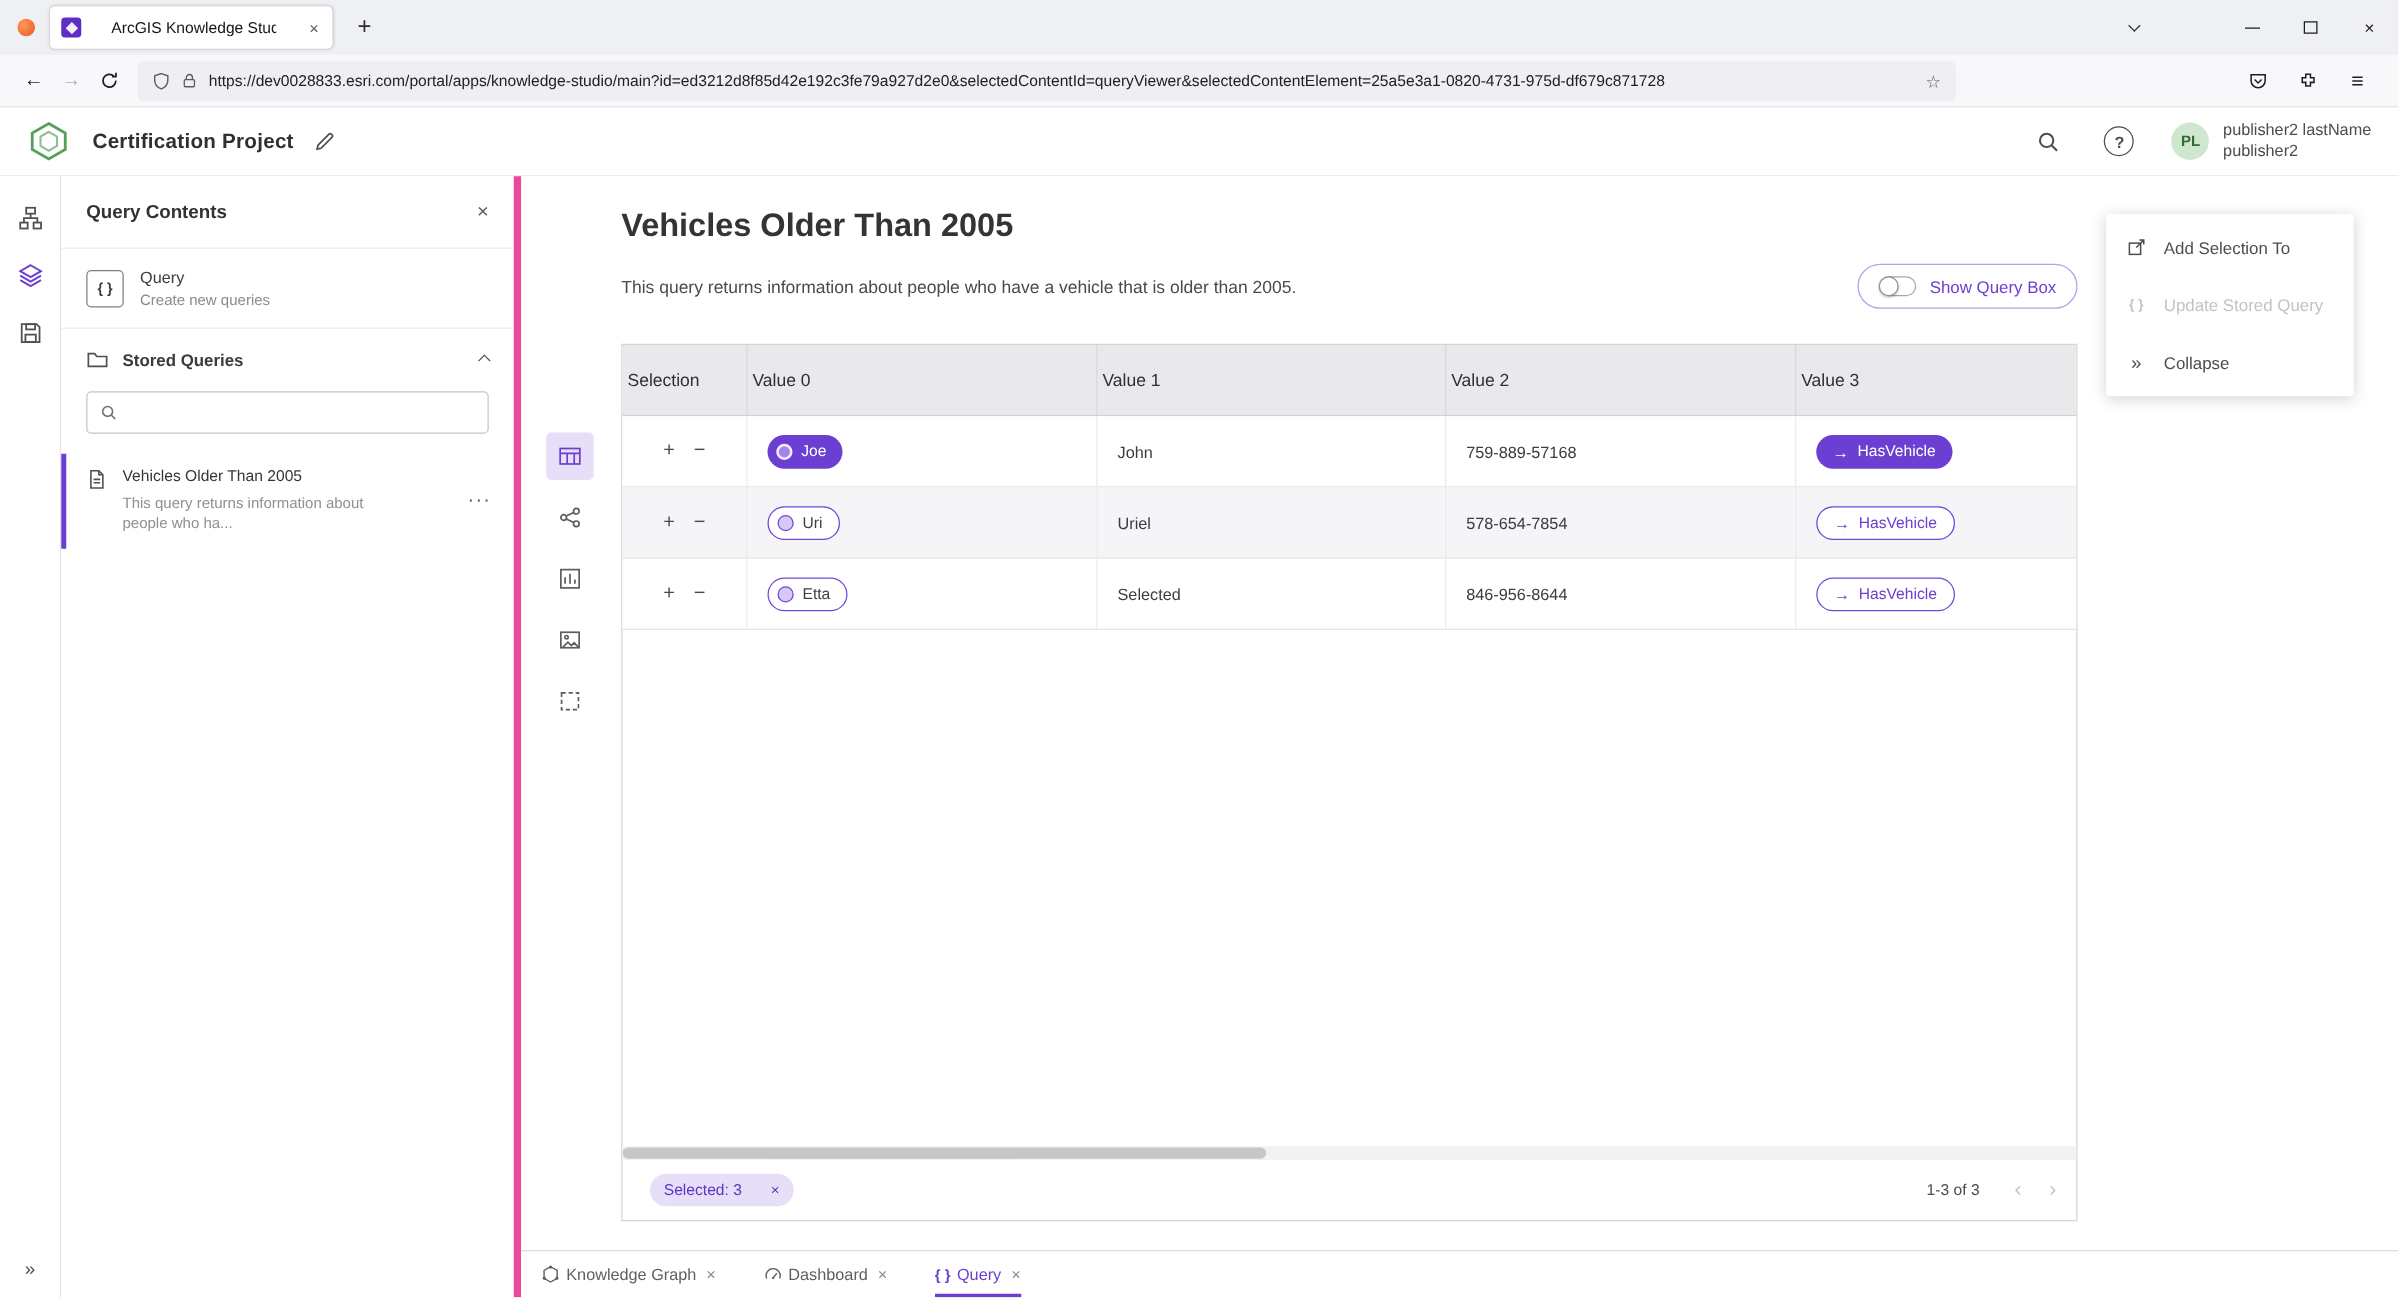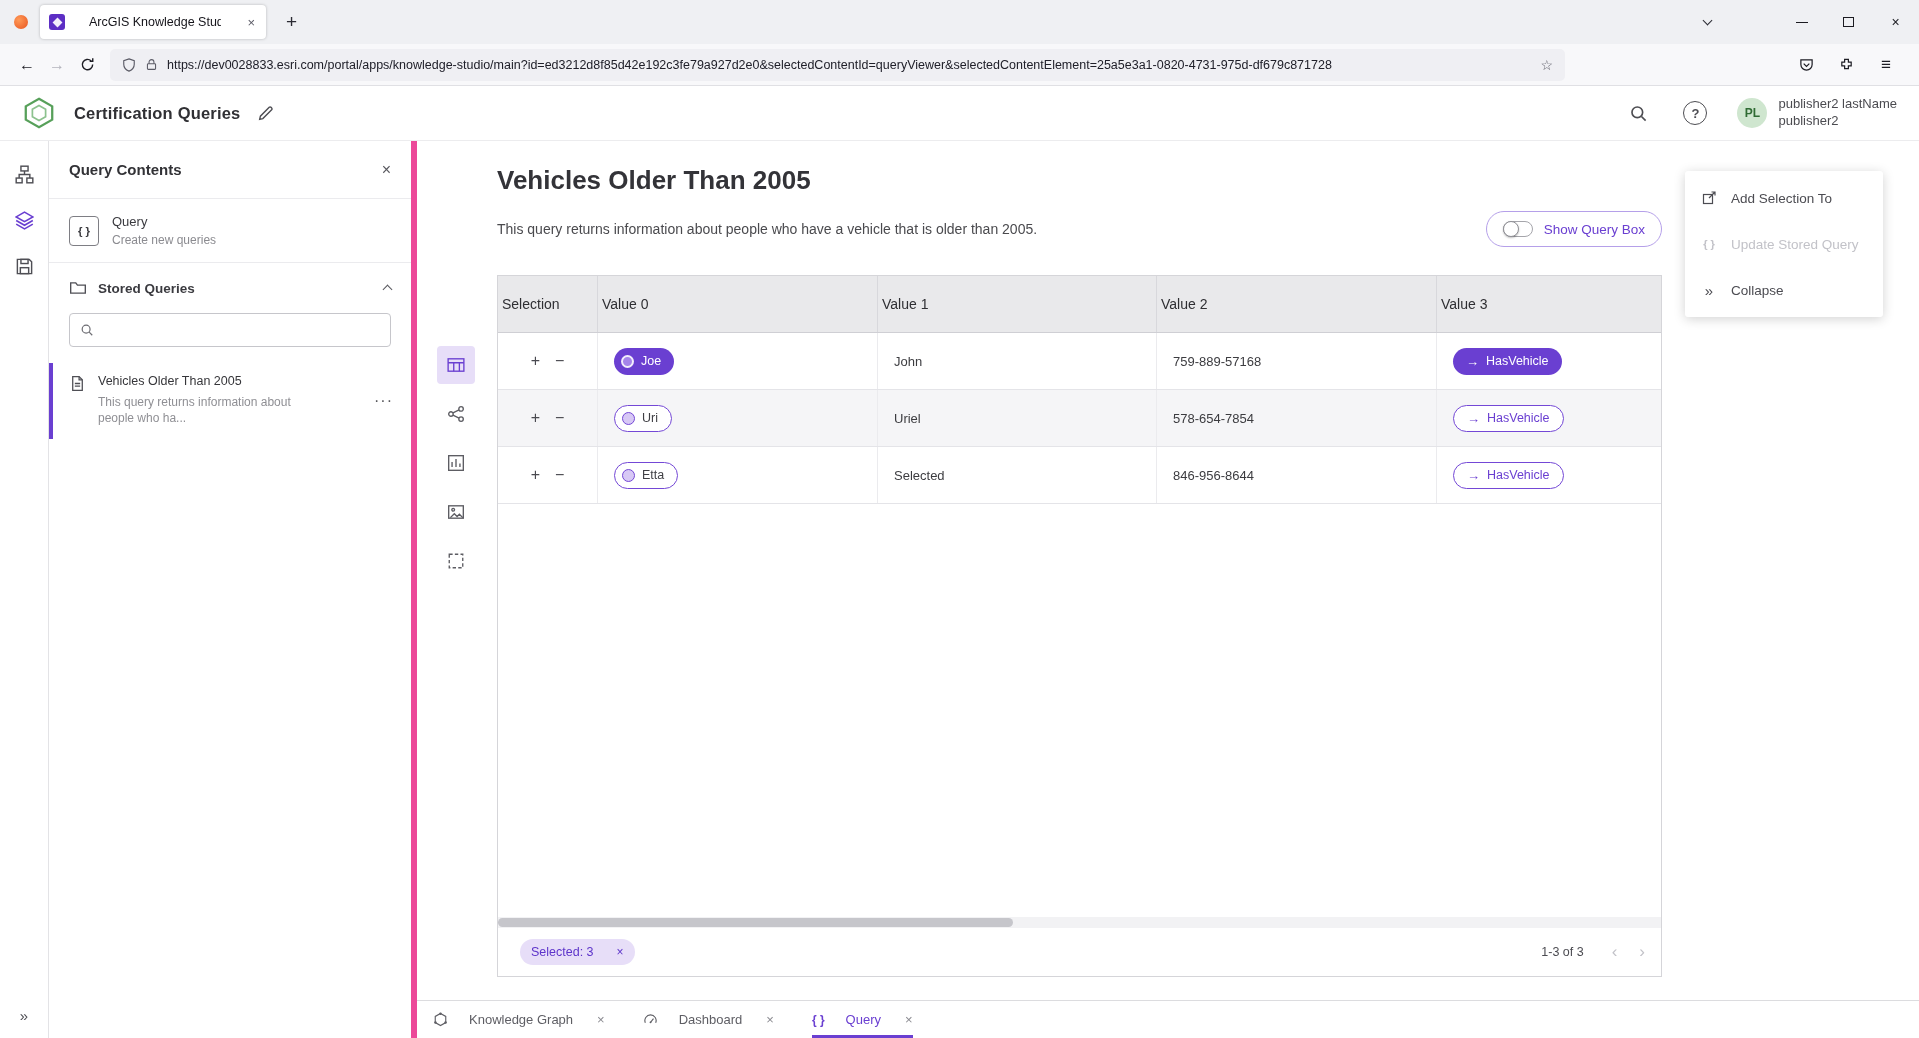--- a/index.html
+++ b/index.html
@@ -128,21 +128,21 @@
   .t-footer{height:48px;display:flex;align-items:center;padding:0 16px 0 22px;flex-shrink:0}
   .chip{height:26px;background:#e7def8;color:#5d34ca;border-radius:13px;display:inline-flex;align-items:center;gap:23px;
         padding:0 11px;font-size:12.5px}
   .chip-close{font-size:12px}
   .pager{margin-left:auto;display:flex;align-items:center;gap:28px}
   .page-info{font-size:12.5px;color:#4c4c52}
   .pager-btns{display:flex;gap:22px;font-size:17px;color:#c2c2c8}
 
   
   .bottom-tabbar{height:38px;border-top:1px solid #dcdcdf;display:flex;align-items:stretch;padding-left:16px;gap:38px;background:#fff}
-  .btab{display:flex;align-items:center;gap:21px;font-size:13px;color:#5e5e64;border-bottom:3px solid transparent;padding-top:3px}
+  .btab{display:flex;align-items:center;gap:5px;font-size:13px;color:#5e5e64;border-bottom:3px solid transparent;padding-top:3px}
   .btab .tab-x{font-size:13px;color:#8a8a90;margin-left:3px}
   .btab.active{color:#6a3fd1;border-bottom-color:#6a3fd1}
   .btab-braces{font-size:12px;font-weight:700}
 
   
   .context-menu{position:absolute;left:1685px;top:171px;width:198px;background:#fff;border-radius:3px;
                 box-shadow:0 2px 12px rgba(0,0,0,.18);padding:4px 0;z-index:50}
   .cm-item{height:46px;display:flex;align-items:center;gap:13px;padding:0 15px;font-size:13.5px;color:#4c4c52}
   .cm-item.disabled{color:#c2c2c8}
   .cm-icon{width:18px;display:flex;justify-content:center;align-items:center}
@@ -221,21 +221,21 @@
     </div>
   </div>
 
   <div class="app-header">
     <span class="i">
       <svg width="34" height="34" viewBox="0 0 36 36" fill="none">
         <path d="M18 3L32 11v14L18 33 4 25V11z" stroke="#57a05a" stroke-width="2.4"></path>
         <path d="M18 10l7 4v8l-7 4-7-4v-8z" stroke="#8cc28e" stroke-width="1.8"></path>
       </svg>
     </span>
-    <span class="app-title">Certification Queries</span>
+    <span class="app-title">Certification Project</span>
     <span class="pencil-btn">
       <svg width="17" height="17" viewBox="0 0 16 16" fill="none" stroke="currentColor" stroke-width="1.3">
         <path d="M2.5 13.5l.7-3L11.5 2.2a1.2 1.2 0 0 1 1.7 0l.6.6a1.2 1.2 0 0 1 0 1.7L5.5 12.8z"></path>
       </svg>
     </span>
     <div class="header-right">
       <span class="round-btn">
         <svg width="19" height="19" viewBox="0 0 16 16" fill="none" stroke="currentColor" stroke-width="1.4">
           <circle cx="7" cy="7" r="4.5"></circle>
             <path d="M10.5 10.5L14 14"></path>

